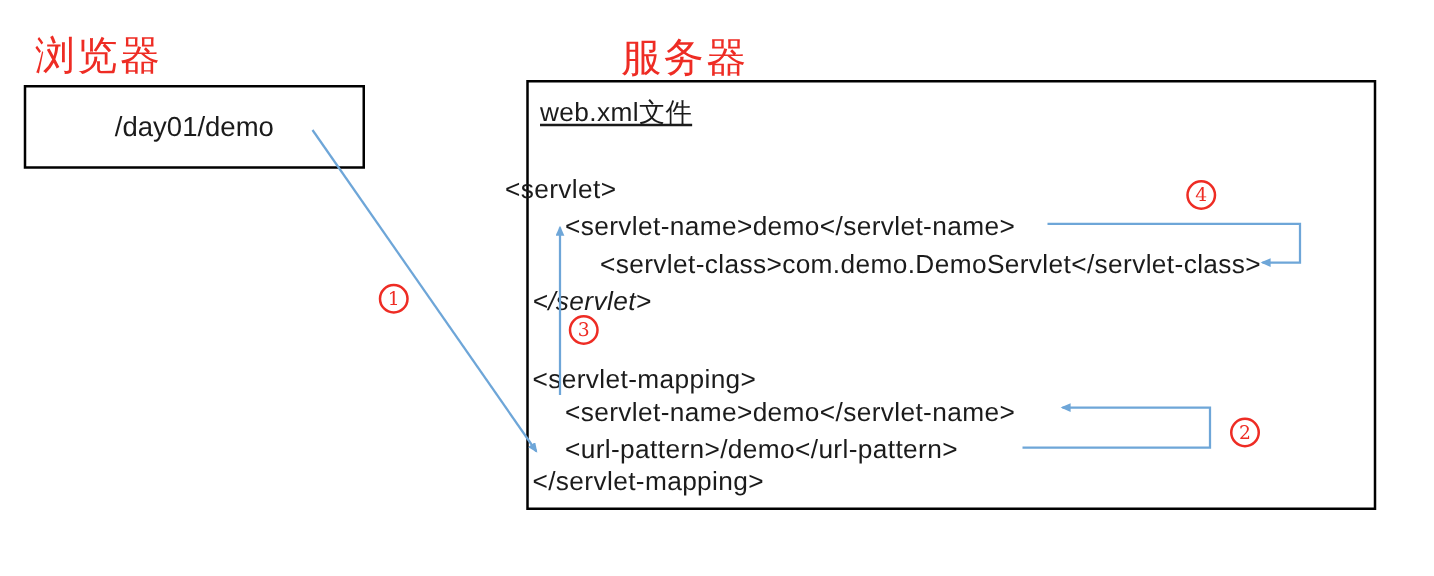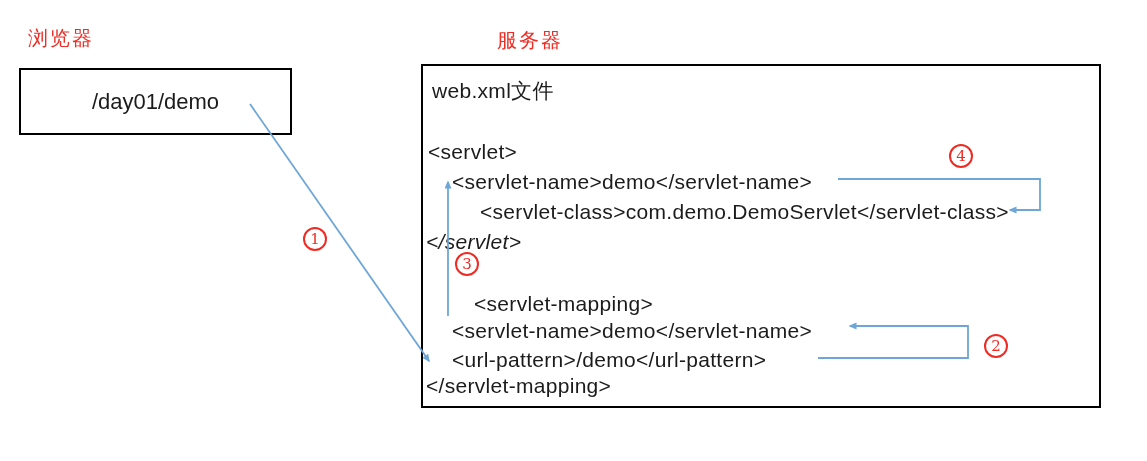--- a/index.html
+++ b/index.html
@@ -10,44 +10,44 @@
     --bg:#ffffff;
   }
   html,body{margin:0;padding:0;}
   body{
     width:1147px;height:461px;position:relative;overflow:hidden;
     background:var(--bg);
     font-family:"Liberation Sans",sans-serif;
   }
   .cjk-label{
     position:absolute;color:var(--red);
-    font-size:20px;letter-spacing:2px;line-height:1.1;
+    font-size:32px;letter-spacing:2px;line-height:1.1;
     font-family:"DejaVu Sans","Liberation Sans",sans-serif;
   }
   .box{
     position:absolute;border:2px solid var(--border);background:transparent;
     box-sizing:border-box;
   }
   #browser-box{left:19px;top:68px;width:273px;height:67px;}
   #server-box{left:421px;top:64px;width:680px;height:344px;}
   #request-path{
     position:absolute;left:19px;top:68px;width:273px;height:67px;
     display:flex;align-items:center;justify-content:center;
     font-size:22px;color:var(--ink);
   }
   .xml-line{
     position:absolute;white-space:pre;color:var(--ink);
     font-size:21px;line-height:26px;letter-spacing:0.3px;
   }
-  #ln-webxml        {left:432px;top:78px;}
-  #ln-servlet-open  {left:428px;top:139px;}
+  #ln-webxml        {left:432px;top:78px;text-decoration:underline;}
+  #ln-servlet-open  {left:404px;top:139px;}
   #ln-servlet-name  {left:452px;top:169px;}
   #ln-servlet-class {left:480px;top:199px;}
   #ln-servlet-close {left:426px;top:229px;font-style:italic;}
-  #ln-mapping-open  {left:426px;top:291px;margin-left:48px;}
+  #ln-mapping-open  {left:426px;top:291px;}
   #ln-mapping-name  {left:452px;top:318px;}
   #ln-url-pattern   {left:452px;top:347px;text-align:right;}
   #ln-mapping-close {left:426px;top:373px;}
   #arrows{
     position:absolute;left:0;top:0;width:1147px;height:461px;
     pointer-events:none;
   }
   #arrows path{
     fill:none;stroke:var(--blue);stroke-width:1.8;
   }

